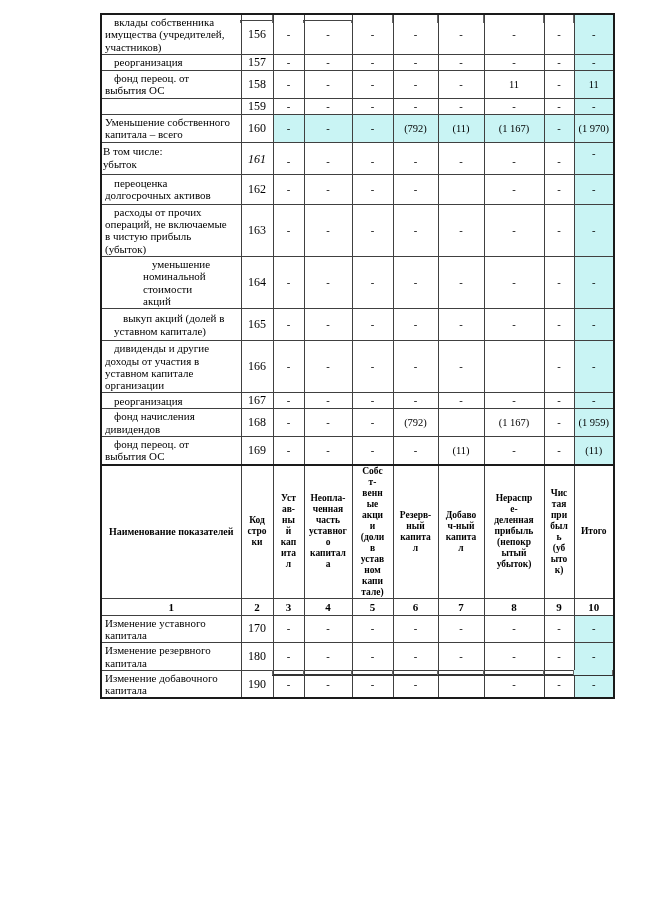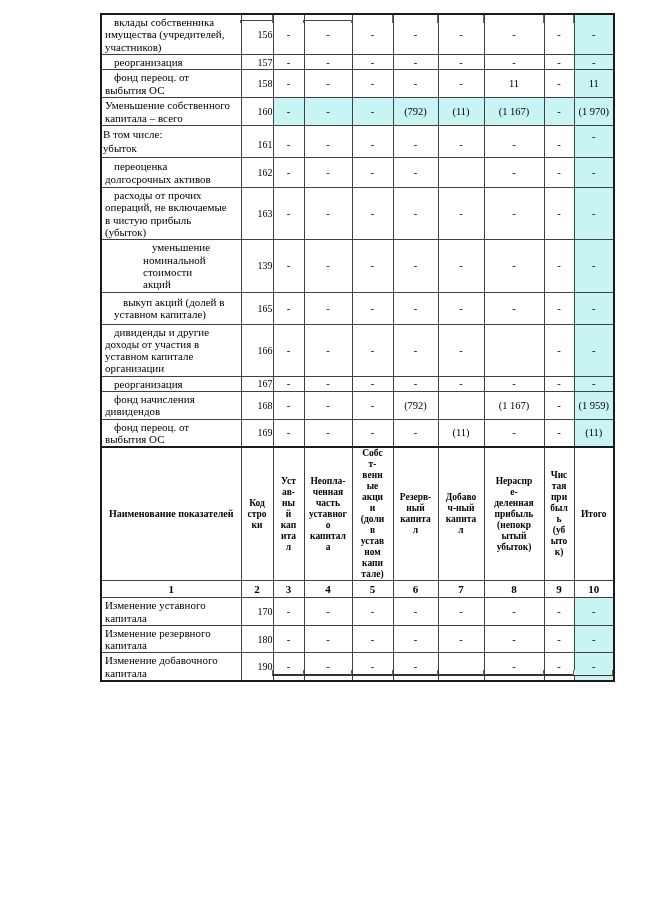--- a/index.html
+++ b/index.html
@@ -19,24 +19,24 @@
   td {
     border:1px solid var(--line);
     padding:0; vertical-align:middle; overflow:hidden;
   }
   td.name {
     text-align:left; font-size:11px; line-height:12.3px;
     padding:1px 2px 1px 3px; white-space:pre-line;
   }
   td.name.indent { text-indent:9px; }
   td.name.split-name { text-indent:0; padding-left:1px; line-height:13.5px; }
-  td.code { text-align:right; font-size:10px; }
+  td.code { text-align:center; font-size:12px; }
   td.val  { text-align:center; font-size:10.5px; white-space:nowrap; }
   td.hl   { background: var(--hl); }
-  .vb { vertical-align:bottom; padding-bottom:7px; }
+  .vb { vertical-align:bottom; padding-bottom:7px;font-style:italic; }
   .vt { vertical-align:top; padding-top:5px; }
 
   tr.header td {
     font-weight:bold; text-align:center; vertical-align:middle;
     font-size:9.5px; line-height:11px; white-space:pre-line;
     border-top:2px solid var(--outer);
   }
   tr.header td.name-h { font-size:10px; line-height:12px; }
   tr.nums td { font-weight:bold; font-size:11px; text-align:center; height:17px; }
 
@@ -119,20 +119,32 @@
           <td class="val">-</td>
           <td class="val">-</td>
           <td class="val">-</td>
           <td class="val">-</td>
           <td class="val">-</td>
           <td class="val">11</td>
           <td class="val">-</td>
           <td class="val hl">11</td>
         </tr>
         <tr>
+          <td class="name" style="height: 14px;"></td>
+          <td class="code">159</td>
+          <td class="val">-</td>
+          <td class="val">-</td>
+          <td class="val">-</td>
+          <td class="val">-</td>
+          <td class="val">-</td>
+          <td class="val">-</td>
+          <td class="val">-</td>
+          <td class="val hl">-</td>
+        </tr>
+        <tr>
           <td class="name" style="height: 28px;">Уменьшение собственного
 капитала – всего</td>
           <td class="code">160</td>
           <td class="val hl">-</td>
           <td class="val hl">-</td>
           <td class="val hl">-</td>
           <td class="val hl">(792)</td>
           <td class="val hl">(11)</td>
           <td class="val hl">(1 167)</td>
           <td class="val hl">-</td>
@@ -176,21 +188,21 @@
           <td class="val">-</td>
           <td class="val">-</td>
           <td class="val">-</td>
           <td class="val">-</td>
           <td class="val hl">-</td>
         </tr>
         <tr>
           <td class="name indent" style="height: 40px; padding-left: 41px;">уменьшение
 номинальной стоимости
 акций</td>
-          <td class="code">139</td>
+          <td class="code">164</td>
           <td class="val">-</td>
           <td class="val">-</td>
           <td class="val">-</td>
           <td class="val">-</td>
           <td class="val">-</td>
           <td class="val">-</td>
           <td class="val">-</td>
           <td class="val hl">-</td>
         </tr>
         <tr>

